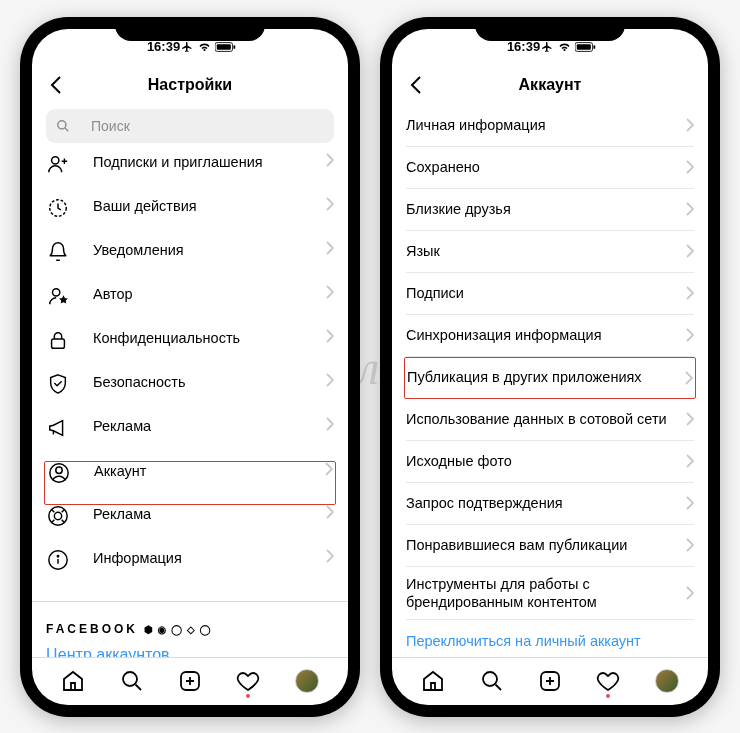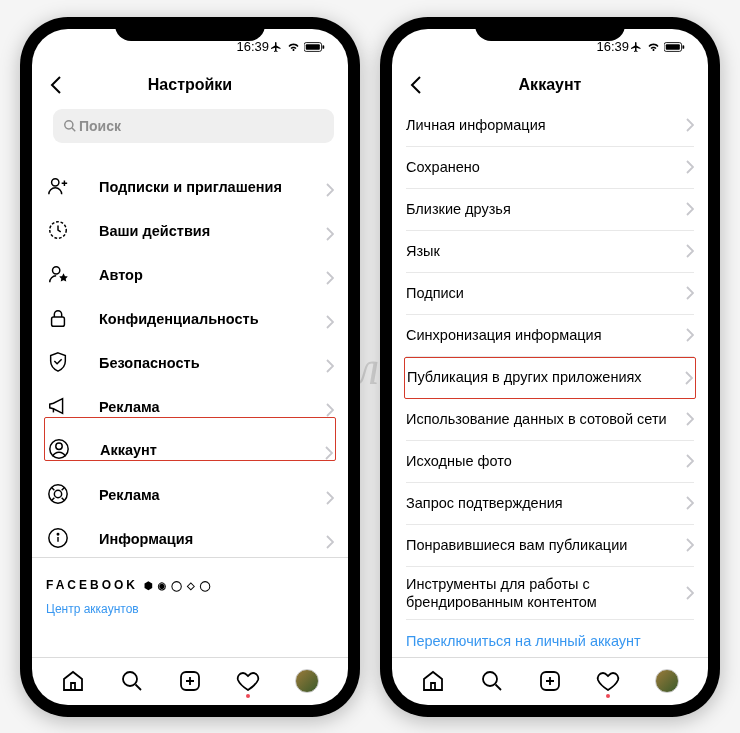--- a/index.html
+++ b/index.html
@@ -52,25 +52,25 @@
     width: 150px;
     height: 24px;
     background: #000;
     border-bottom-left-radius: 16px;
     border-bottom-right-radius: 16px;
     z-index: 10;
   }
   .status-bar {
     height: 36px;
     display: flex;
-    justify-content: flex-end;
+    justify-content: center;
     align-items: center;
     padding: 0 22px 0 26px;
     font-size: 13px;
-    font-weight: 400;
+    font-weight: 700;
     color: #000;
   }
   .status-icons { display: flex; gap: 3px; align-items: center; }
   .status-icons svg { display: block; }
   .header {
     height: 40px;
     display: flex;
     align-items: center;
     padding: 0 12px;
     position: relative;
@@ -93,33 +93,31 @@
     overflow-y: auto;
     padding: 0 14px;
   }
   .search-box {
     background: #efefef;
     border-radius: 9px;
     height: 34px;
     display: flex;
     align-items: center;
     padding: 0 10px;
-    margin: 4px 0 10px 7px;
+    margin: 4px 0 10px 0;
     color: #8e8e8e;
     font-size: 14px;
-    gap: 2px;
-    font-weight: bold;
+    gap: 21px;
   }
   .row {
     display: flex;
-    align-items: flex-end;
+    align-items: flex-start;
     height: 44px;
-    gap: 29px;
-    position: relative;
-    font-weight: bold;
+    gap: 23px;
+    position: relative;
   }
   .row2 {
     display: flex;
     align-items: center;
     min-height: 42px;
     padding: 8px 0;
     gap: 8px;
     position: relative;
     border-bottom: 0.5px solid #e8e8e8;
   }
@@ -153,21 +151,21 @@
     font-weight: 700;
     letter-spacing: 3px;
     margin-top: 21px;
     display: flex;
     align-items: center;
     gap: 6px;
   }
   .fb-icons { letter-spacing: 1px; font-size: 10px; }
   .ac-link {
     color: #3897f0;
-    font-size: 12px;
+    font-size: 16px;
     margin: 10px 0;
   }
   .tabbar {
     height: 48px;
     border-top: 0.5px solid #dbdbdb;
     display: flex;
     justify-content: space-around;
     align-items: center;
     padding: 0 12px;
   }
@@ -241,20 +239,32 @@
             </svg>
           </span>
         <span class="row-label">Ваши действия</span>
         <svg class="chevron" width="8" height="14" viewBox="0 0 8 14" fill="none" stroke="#c7c7cc" stroke-width="1.8">
             <path d="M1 1l6 6-6 6"></path>
           </svg>
       </div>
       <div class="row">
         <span class="row-icon">
             <svg width="22" height="22" viewBox="0 0 24 24" fill="none" stroke="#000" stroke-width="1.6">
+              <path d="M6 8a6 6 0 0112 0c0 7 3 8 3 8H3s3-1 3-8"></path>
+              <path d="M10 21h4"></path>
+            </svg>
+          </span>
+        <span class="row-label">Уведомления</span>
+        <svg class="chevron" width="8" height="14" viewBox="0 0 8 14" fill="none" stroke="#c7c7cc" stroke-width="1.8">
+            <path d="M1 1l6 6-6 6"></path>
+          </svg>
+      </div>
+      <div class="row">
+        <span class="row-icon">
+            <svg width="22" height="22" viewBox="0 0 24 24" fill="none" stroke="#000" stroke-width="1.6">
               <circle cx="10" cy="8" r="4"></circle>
               <path d="M3 21c0-4 3-7 7-7"></path>
               <path d="M18 13l1 2 2 .3-1.5 1.5.4 2-1.9-1-1.9 1 .4-2L15 15.3l2-.3 1-2z" fill="#000"></path>
             </svg>
           </span>
         <span class="row-label">Автор</span>
         <svg class="chevron" width="8" height="14" viewBox="0 0 8 14" fill="none" stroke="#c7c7cc" stroke-width="1.8">
             <path d="M1 1l6 6-6 6"></path>
           </svg>
       </div>

